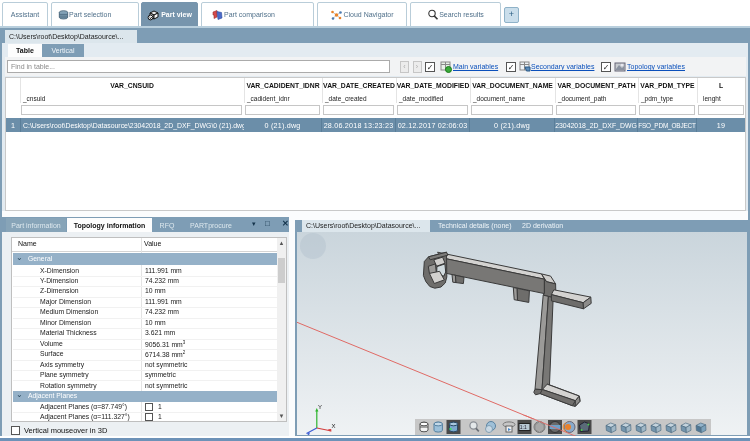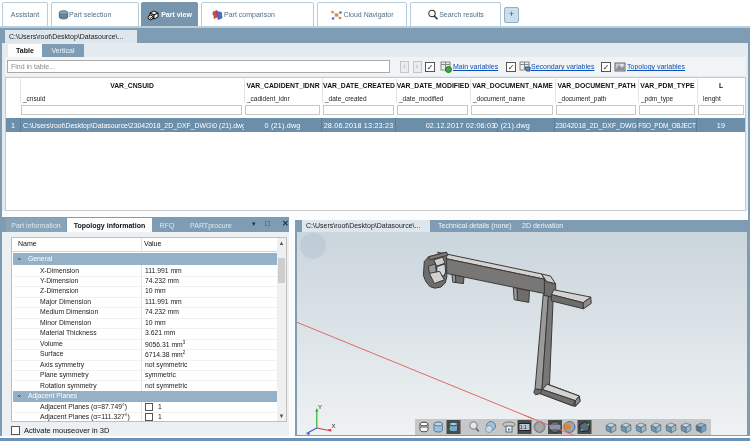--- a/index.html
+++ b/index.html
@@ -143,21 +143,21 @@
   <div class="fbox" style="left:471px;width:82px;"></div>
   <div class="fbox" style="left:556px;width:80px;"></div>
   <div class="fbox" style="left:639px;width:56px;"></div>
   <div class="fbox" style="left:698px;width:46px;"></div>
 
   <div class="abs" style="left:6px;top:118px;width:739px;height:14px;background:#6b8ea9;">
     <div class="dcell" style="left:0;width:14px;justify-content:center;border-right:1px solid #5a7e99;">1</div>
     <div class="dcell" style="left:17px;width:221px;font-size:6.9px;letter-spacing:0;">C:\Users\root\Desktop\Datasource\23042018_2D_DXF_DWG\0 (21).dwg</div>
     <div class="dcell" style="left:238px;width:78px;justify-content:center;border-right:1px solid #5a7e99;box-sizing:border-box;">0 (21).dwg</div>
     <div class="dcell" style="left:316px;width:74px;justify-content:center;border-right:1px solid #5a7e99;box-sizing:border-box;">28.06.2018 13:23:23</div>
-    <div class="dcell" style="left:390px;width:74px;justify-content:center;border-right:1px solid #5a7e99;box-sizing:border-box;margin-left:28px;">02.12.2017 02:06:03</div>
+    <div class="dcell" style="left:390px;width:74px;justify-content:center;border-right:1px solid #5a7e99;box-sizing:border-box;">02.12.2017 02:06:03</div>
     <div class="dcell" style="left:464px;width:85px;justify-content:center;border-right:1px solid #5a7e99;box-sizing:border-box;">0 (21).dwg</div>
     <div class="dcell" style="left:549px;width:83px;justify-content:center;border-right:1px solid #5a7e99;box-sizing:border-box;font-size:6.9px;letter-spacing:0;">23042018_2D_DXF_DWG</div>
     <div class="dcell" style="left:632px;width:59px;justify-content:center;border-right:1px solid #5a7e99;box-sizing:border-box;font-size:6.4px;letter-spacing:-0.15px;">FSO_PDM_OBJECT</div>
     <div class="dcell" style="left:691px;width:48px;justify-content:center;">19</div>
   </div>
 
   <div class="abs" style="left:2px;top:211px;width:746px;height:9px;background:#fbfcfd;"></div>
   <div class="abs" style="left:289px;top:211px;width:5.5px;height:226px;background:#fbfcfd;"></div>
   <div class="abs" style="left:294.5px;top:220px;width:3px;height:217px;background:#7e9db5;"></div>
 
@@ -248,21 +248,21 @@
     </div>
 
     <div class="abs" style="right:0;top:0;width:9px;height:183px;background:#f0f0f0;">
       <div class="abs" style="left:0;top:0;width:9px;height:10px;color:#555;font-size:6px;text-align:center;line-height:10px;">▲</div>
       <div class="abs" style="left:1px;top:20px;width:7px;height:25px;background:#cdcdcd;"></div>
       <div class="abs" style="left:0;bottom:0;width:9px;height:10px;color:#555;font-size:6px;text-align:center;line-height:10px;">▼</div>
     </div>
   </div>
 
   <span class="cbx" style="left:11px;top:426px;width:9px;height:9px;"></span>
-  <span class="abs" style="left:24px;top:426px;font-size:7.5px;color:#111;">Activate mouseover in 3D</span>
+  <span class="abs" style="left:24px;top:426px;font-size:7.5px;color:#111;">Vertical mouseover in 3D</span>
 
   <div class="abs steel" style="left:297px;top:220px;width:451px;height:12px;"></div>
   <div class="abs" style="left:302px;top:220px;width:128px;height:12px;background:#dce6ec;color:#1c1c1c;font-size:7px;line-height:12px;padding-left:4px;box-sizing:border-box;white-space:nowrap;">C:\Users\root\Desktop\Datasource\...</div>
   <div class="abs" style="left:438px;top:220px;width:76px;height:12px;color:#eef4f8;font-size:7px;line-height:12px;">Technical details (none)</div>
   <div class="abs" style="left:522px;top:220px;width:60px;height:12px;color:#eef4f8;font-size:7px;line-height:12px;">2D derivation</div>
 
   <div class="abs" style="left:297px;top:232px;width:450px;height:203px;background:linear-gradient(#cad5dc,#eff2f4);" id="vp"></div>
   <svg class="abs" style="left:297px;top:232px;" width="450" height="203" viewBox="297 232 450 203" id="vpsvg">
 
     <circle cx="313" cy="246" r="13" fill="#aebfca" opacity="0.4"></circle>

